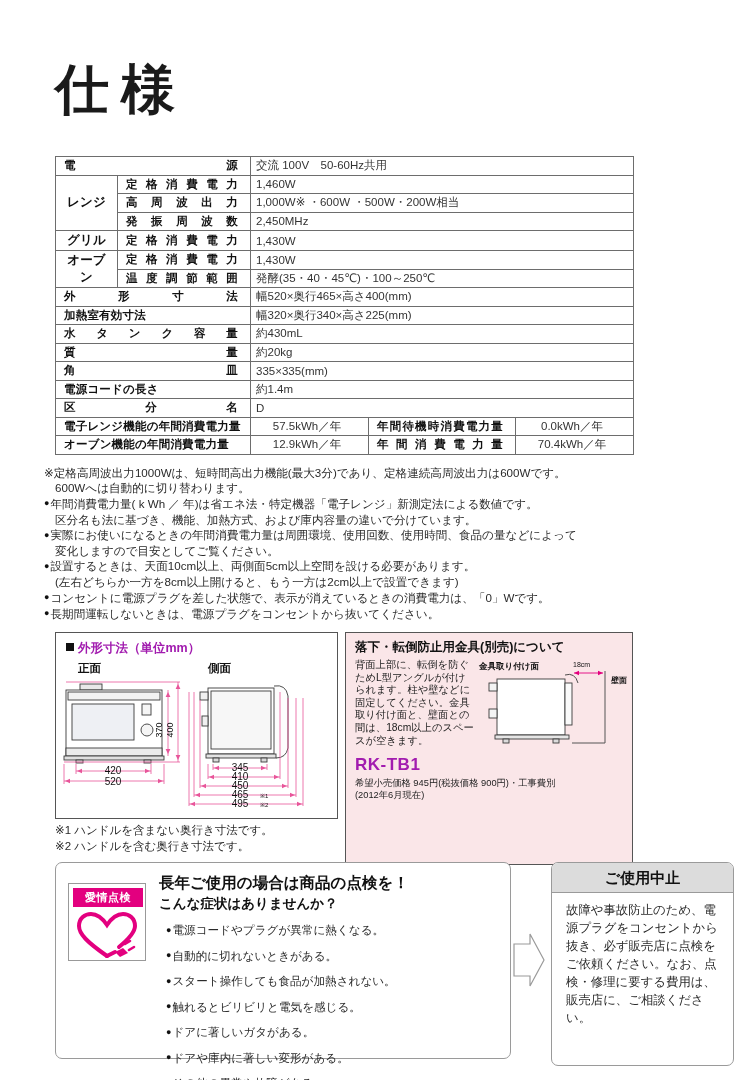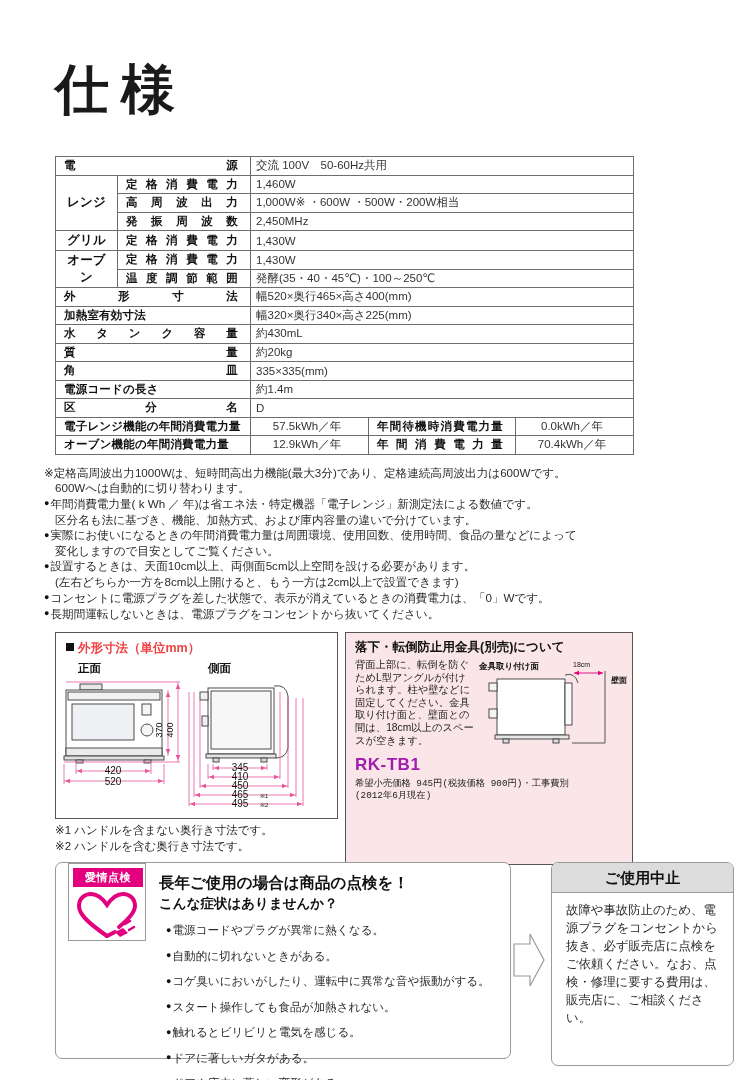--- a/index.html
+++ b/index.html
@@ -52,21 +52,21 @@
   .note-line.ind { padding-left:11px; }
   .bullet-dot { color:#111; font-size:9px; vertical-align:1.5px; margin-right:1px; }
 
   
   .panel-dim {
     position:absolute; left:55px; top:632px; width:283px; height:187px;
     border:1.2px solid #555; background:#ffffff;
   }
   .panel-dim .hd {
     position:absolute; left:10px; top:7px;
-    font-size:12.5px; font-weight:bold; color:#ef4444;
+    font-size:12.5px; font-weight:bold; color:#a21caf;
   }
   .sq { display:inline-block; width:8px; height:8px; background:#111; margin-right:4px; vertical-align:1px;}
   .view-lbl { position:absolute; font-size:11.5px; font-weight:bold; color:#111; }
 
   .panel-tip {
     position:absolute; left:345px; top:632px; width:288px; height:233px;
     border:1.2px solid #555; background:#fae6e8;
   }
   .panel-tip .hd {
     position:absolute; left:9px; top:6px; font-size:12.5px; font-weight:bold; color:#111;
@@ -74,34 +74,34 @@
   .tip-body {
     position:absolute; left:9px; top:26px; width:120px;
     font-size:10.3px; line-height:12.6px; color:#222;
   }
   .tip-model {
     position:absolute; left:9px; top:122px;
     font-size:17px; font-weight:bold; color:#a21caf; letter-spacing:0.5px;
   }
   .tip-price {
     position:absolute; left:9px; top:145px;
-    font-size:9.3px; line-height:11.5px; color:#222;font-family:Liberation Mono, monospace;
+    font-size:9.3px; line-height:11.5px; color:#222;
   }
 
   
   .footnotes { position:absolute; left:55px; top:822px; }
   .footnotes div { font-size:11.5px; line-height:16px; color:#2a2a2a; }
 
   
   .inspect {
     position:absolute; left:55px; top:862px; width:456px; height:197px;
     border:1.2px solid #9a9a9a; border-radius:7px; background:#fff;
   }
   .logo-box {
-    position:absolute; left:12px; top:0; width:78px; height:78px;
+    position:absolute; left:12px; top:20px; width:78px; height:78px;
     border:1px solid #999; background:#fff;
   }
   .logo-banner {
     position:absolute; left:4px; top:4px; width:70px; height:19px;
     background:#e3007f; color:#fff; font-size:11px; font-weight:bold;
     text-align:center; line-height:19px; letter-spacing:0.5px;
   }
   .inspect-h1 {
     position:absolute; left:103px; top:10px;
     font-size:15.5px; font-weight:bold; color:#111;
@@ -384,21 +384,20 @@
         <path d="M46,44 l8,-4 l5,5 l-8,4 z" fill="#e3007f"></path>
         <line x1="56" y1="36" x2="61" y2="33" stroke="#e3007f" stroke-width="2.6" stroke-linecap="round"></line>
         <line x1="60" y1="42" x2="65" y2="39" stroke="#e3007f" stroke-width="2.6" stroke-linecap="round"></line>
       </svg>
     </div>
     <div class="inspect-h1">長年ご使用の場合は商品の点検を！</div>
     <div class="inspect-h2">こんな症状はありませんか？</div>
     <div class="symptoms">
       <div><span class="bullet-dot">●</span><span>電源コードやプラグが異常に熱くなる。</span></div>
       <div><span class="bullet-dot">●</span><span>自動的に切れないときがある。</span></div>
-      <div><span class="bullet-dot">●</span><span>コゲ臭いにおいがしたり、運転中に異常な音や振動がする。</span></div>
       <div><span class="bullet-dot">●</span><span>スタート操作しても食品が加熱されない。</span></div>
       <div><span class="bullet-dot">●</span><span>触れるとビリビリと電気を感じる。</span></div>
       <div><span class="bullet-dot">●</span><span>ドアに著しいガタがある。</span></div>
       <div><span class="bullet-dot">●</span><span>ドアや庫内に著しい変形がある。</span></div>
       <div><span class="bullet-dot">●</span><span>その他の異常や故障がある。</span></div>
     </div>
   </div>
 
   <svg class="arrow">
     <polygon points="2,14 18,14 18,4 32,30 18,56 18,46 2,46" fill="#ffffff" stroke="#9a9a9a" stroke-width="1.2"></polygon>

